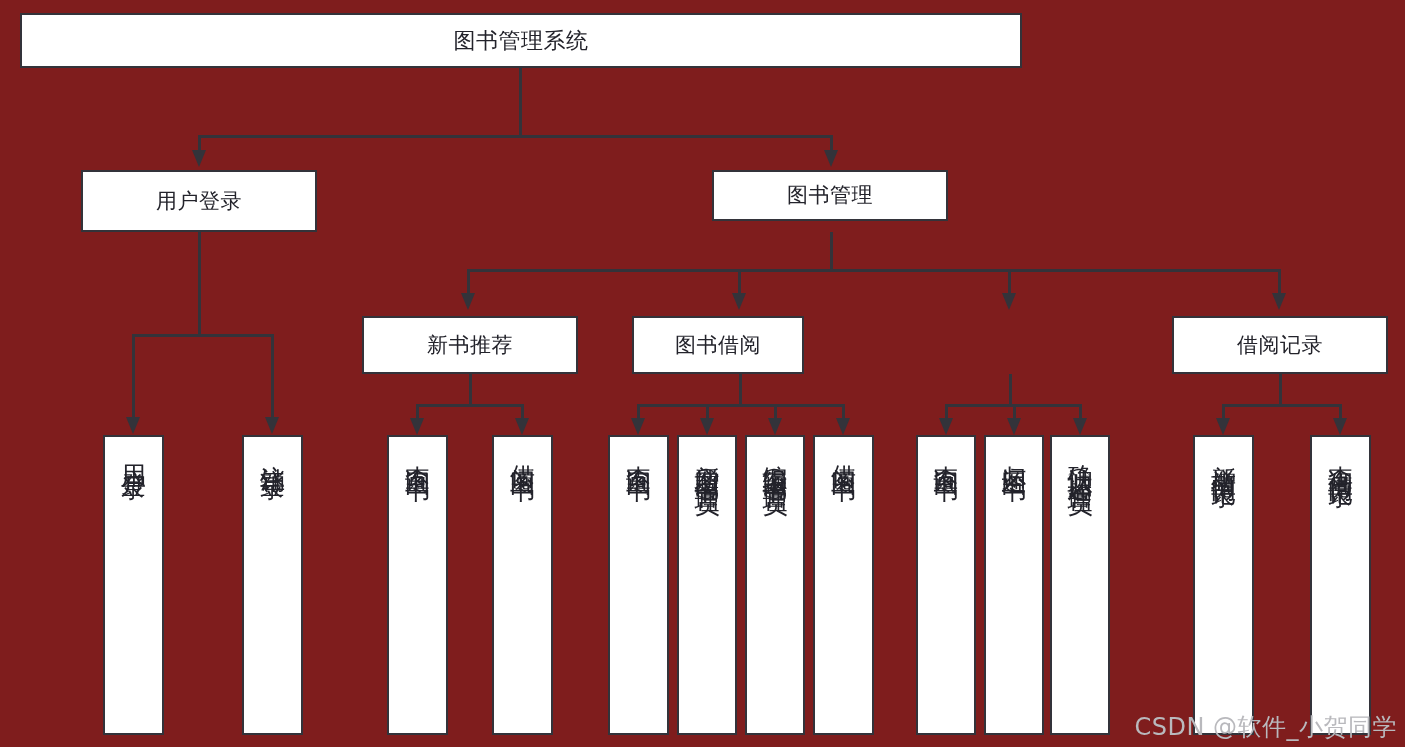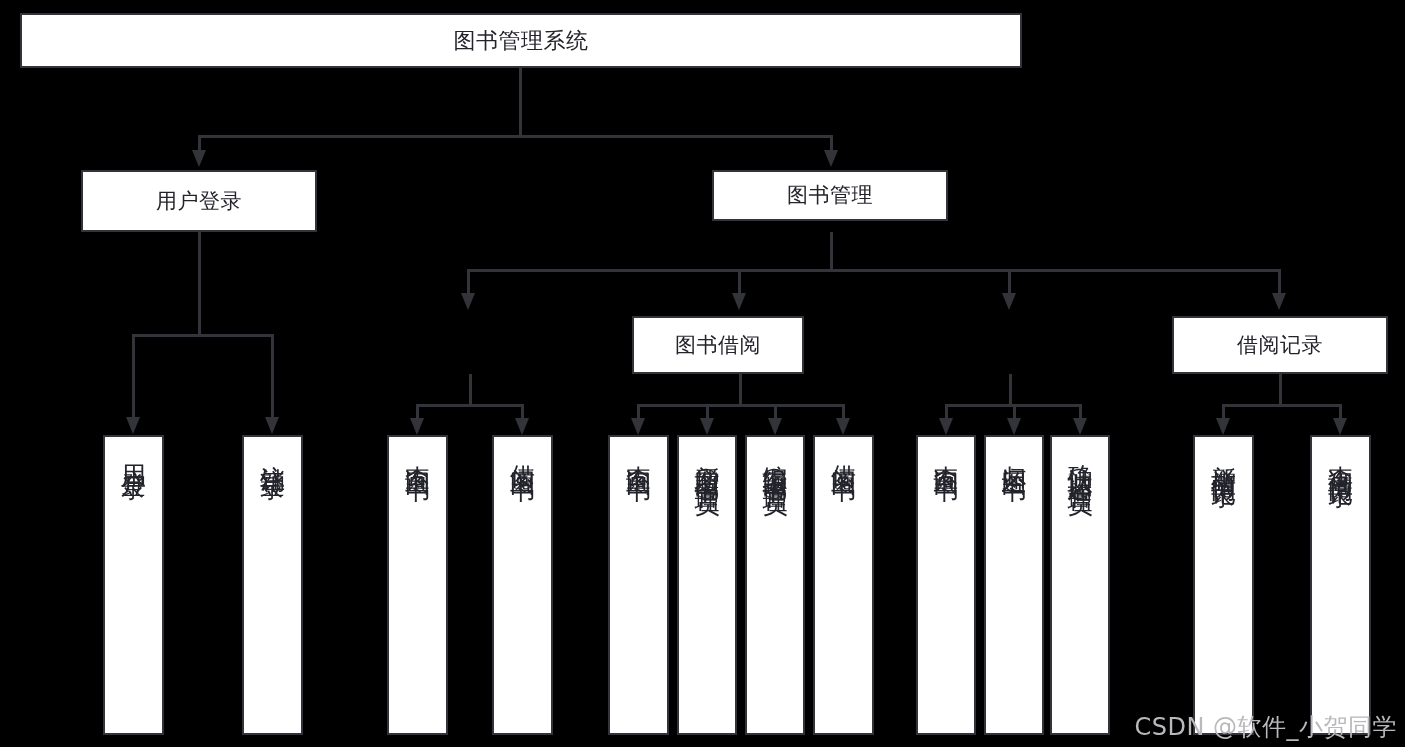--- a/index.html
+++ b/index.html
@@ -5,21 +5,21 @@
 <style>
   html,body{margin:0;padding:0;background:#ffffff;}
   body{
     font-family:"DejaVu Sans","Liberation Sans",sans-serif;
     -webkit-font-smoothing:antialiased;
   }
   #canvas{
     position:relative;
     width:1405px;
     height:747px;
-    background:#000000;
+    background:#7f1d1d;
     overflow:hidden;
   }
   
   .node{
     position:absolute;
     box-sizing:border-box;
     background:#ffffff;
     border:2.5px solid #33333a;
     display:flex;
     align-items:center;
@@ -116,20 +116,23 @@
   <div class="ln h" style="left:467px;top:269px;width:811px;"></div>
   <div class="ln v" style="left:467px;top:269px;height:28px;"></div>
   <div class="arrow" style="left:461px;top:293px;"></div>
   <div class="ln v" style="left:738px;top:269px;height:28px;"></div>
   <div class="arrow" style="left:732px;top:293px;"></div>
   <div class="ln v" style="left:1008px;top:269px;height:28px;"></div>
   <div class="arrow" style="left:1002px;top:293px;"></div>
   <div class="ln v" style="left:1278px;top:269px;height:28px;"></div>
   <div class="arrow" style="left:1272px;top:293px;"></div>
 
+  <div class="node h" style="left:362px;top:316px;width:216px;height:58px;">
+    <span class="lbl">新书推荐</span>
+  </div>
   <div class="node h" style="left:632px;top:316px;width:172px;height:58px;">
     <span class="lbl">图书借阅</span>
   </div>
   <div class="node h" style="left:1172px;top:316px;width:216px;height:58px;">
     <span class="lbl">借阅记录</span>
   </div>
 
   <div class="ln v" style="left:469px;top:374px;height:32px;"></div>
   <div class="ln h" style="left:416px;top:404px;width:106px;"></div>
   <div class="ln v" style="left:416px;top:404px;height:18px;"></div>

